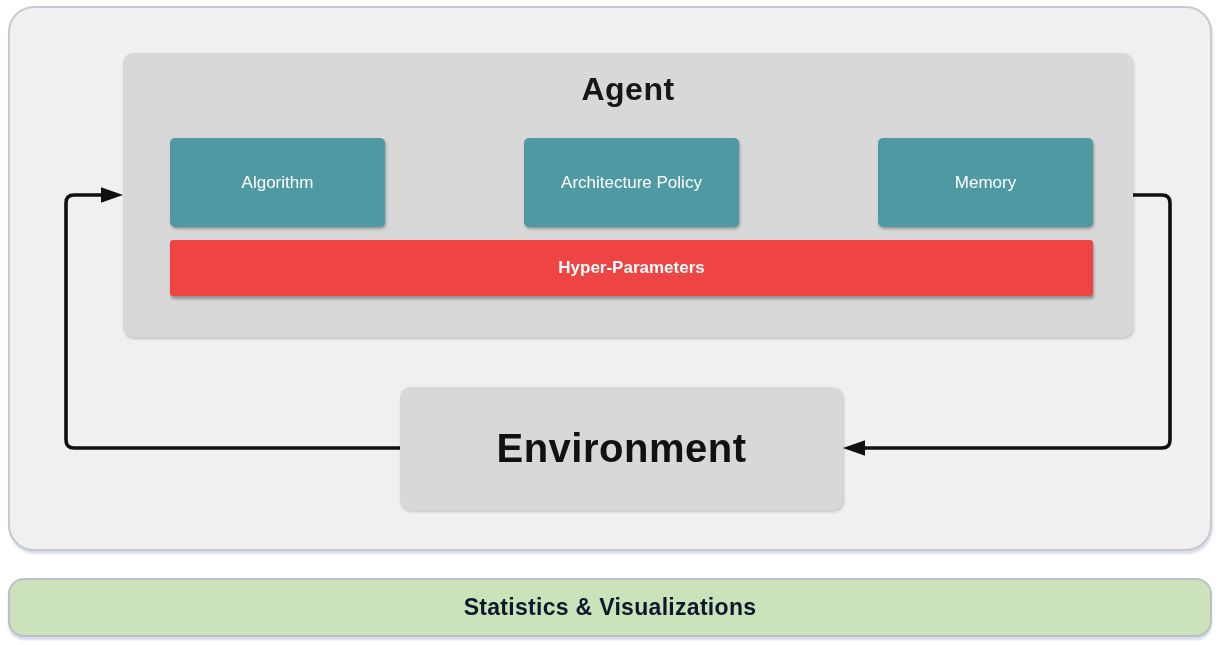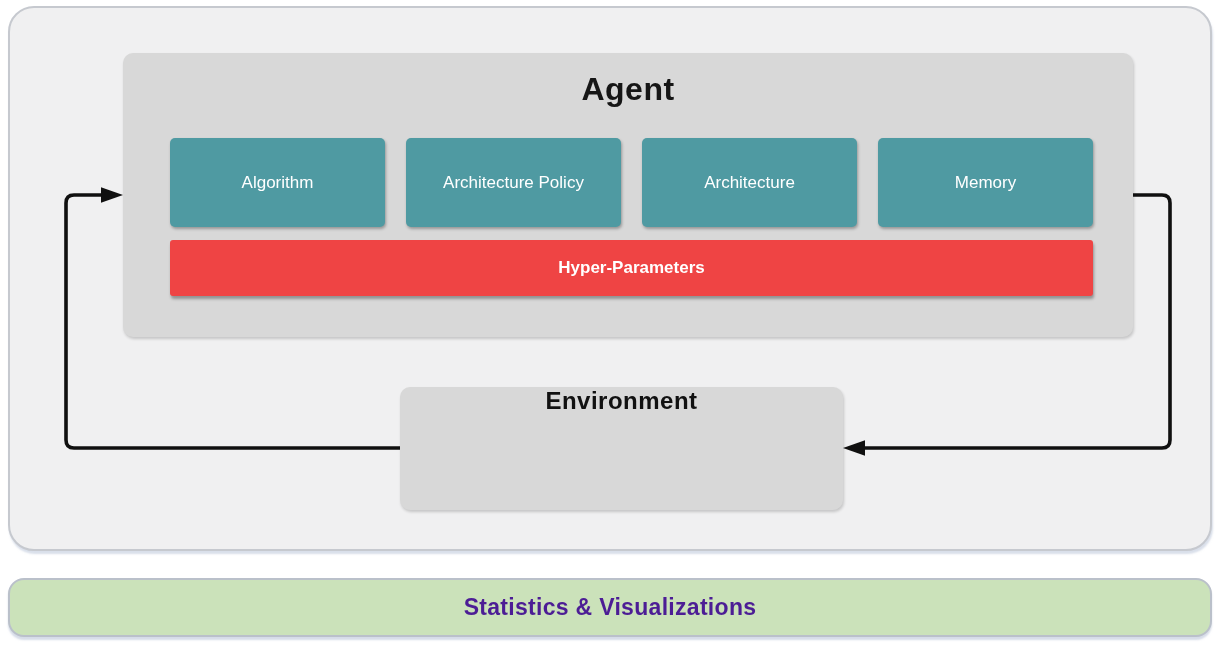--- a/index.html
+++ b/index.html
@@ -64,57 +64,56 @@
     display: flex; align-items: center; justify-content: center;
     color: #ffffff; font-size: 17px; font-weight: 700;
   }
   .env-box {
     position: absolute;
     left: 390px; top: 379px;         
     width: 443px; height: 123px;
     background: #d8d8d8;
     border-radius: 10px;
     box-shadow: 1px 2px 3px rgba(0,0,0,0.18);
-    display: flex; justify-content: center;
-    color: #111111; font-size: 24px; font-weight: 700;
+    display: flex; align-items: center; justify-content: center;
+    color: #111111; font-size: 40px; font-weight: 700;
     letter-spacing: 0.5px;
   }
   .arrows {
     position: absolute;
     left: 0; top: 0;
     width: 1225px; height: 645px;
     pointer-events: none;
   }
   .footer-bar {
     position: absolute;
     left: 8px; top: 578px;
     width: 1204px; height: 59px;
     background: #cbe2ba;
     border: 2px solid #bac0ca;
     border-radius: 16px;
     box-shadow: 0 3px 2px rgba(186,196,216,0.6);
     display: flex; align-items: center; justify-content: center;
-    color: #4c1d95; font-size: 23px; font-weight: 700;
+    color: #0f172a; font-size: 23px; font-weight: 700;
     letter-spacing: 0.3px;
   }
 </style>
 </head>
 <body>
 
 <div class="canvas">
 
   <div class="outer-panel">
 
     <div class="agent-box">
       <div class="agent-title">Agent</div>
 
       <div class="component-row">
         <div class="component">Algorithm</div>
         <div class="component">Architecture Policy</div>
-        <div class="component">Architecture</div>
         <div class="component">Memory</div>
       </div>
 
       <div class="hyper-bar">Hyper-Parameters</div>
     </div>
 
     <div class="env-box">
       <span>Environment</span>
     </div>
 

